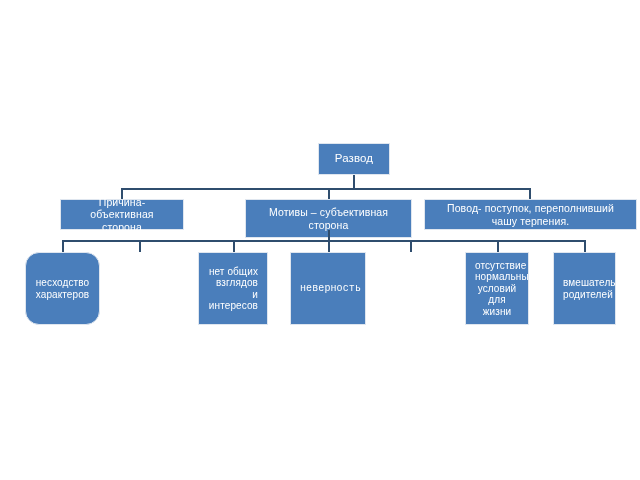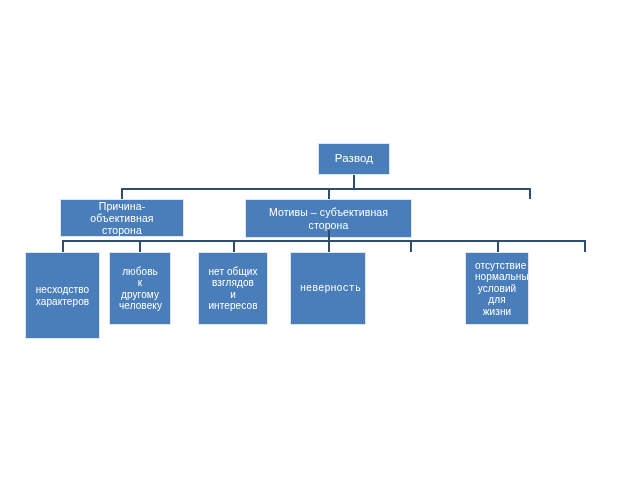--- a/index.html
+++ b/index.html
@@ -74,56 +74,59 @@
   </div>
 
   <div class="conn-v" style="left: 353px; top: 175px; height: 14px; background: rgb(47, 77, 110);"></div>
 
   <div class="conn-h" style="left: 121px; top: 188px; width: 409px; background: rgb(47, 77, 110);"></div>
 
   <div class="conn-v" style="left: 121px; top: 188px; height: 11px; background: rgb(47, 77, 110);"></div>
   <div class="conn-v" style="left: 328px; top: 188px; height: 11px; background: rgb(47, 77, 110);"></div>
   <div class="conn-v" style="left: 529px; top: 188px; height: 11px; background: rgb(47, 77, 110);"></div>
 
-  <div class="node level2" style="left: 60px; top: 199px; width: 124px; height: 38px; background: rgb(74, 126, 187); border-color: rgb(223, 230, 239); color: rgb(255, 255, 255);">
+  <div class="node level2" style="left: 60px; top: 199px; width: 124px; height: 31px; background: rgb(74, 126, 187); border-color: rgb(223, 230, 239); color: rgb(255, 255, 255);">
     <span>Причина- объективная сторона</span>
   </div>
 
   <div class="node level2" style="left: 245px; top: 199px; width: 167px; height: 39px; background: rgb(74, 126, 187); border-color: rgb(223, 230, 239); color: rgb(255, 255, 255);">
     <span>Мотивы – субъективная сторона</span>
   </div>
 
+  <div class="node level2" style="left: 424px; top: 199px; width: 213px; height: 31px; background: rgb(74, 126, 187); border-color: rgb(223, 230, 239); color: rgb(255, 255, 255);">
+    <span>Повод- поступок, переполнивший чашу терпения.</span>
+  </div>
 
   <div class="conn-v" style="left: 328px; top: 230px; height: 11px; background: rgb(47, 77, 110);"></div>
 
   <div class="conn-h" style="left: 62px; top: 240px; width: 522px; background: rgb(47, 77, 110);"></div>
 
   <div class="conn-v" style="left: 62px; top: 240px; height: 12px; background: rgb(47, 77, 110);"></div>
   <div class="conn-v" style="left: 139px; top: 240px; height: 12px; background: rgb(47, 77, 110);"></div>
   <div class="conn-v" style="left: 233px; top: 240px; height: 12px; background: rgb(47, 77, 110);"></div>
   <div class="conn-v" style="left: 328px; top: 240px; height: 12px; background: rgb(47, 77, 110);"></div>
   <div class="conn-v" style="left: 410px; top: 240px; height: 12px; background: rgb(47, 77, 110);"></div>
   <div class="conn-v" style="left: 497px; top: 240px; height: 12px; background: rgb(47, 77, 110);"></div>
   <div class="conn-v" style="left: 584px; top: 240px; height: 12px; background: rgb(47, 77, 110);"></div>
 
-  <div class="node level3" style="left: 25px; top: 252px; width: 75px; height: 87px; background: rgb(74, 126, 187); border-color: rgb(223, 230, 239); color: rgb(255, 255, 255);">
+  <div class="node level3" style="left: 25px; top: 252px; width: 75px; height: 73px; background: rgb(74, 126, 187); border-color: rgb(223, 230, 239); color: rgb(255, 255, 255); border-radius: 14px;">
     <span>несходство характеров</span>
   </div>
 
-  <div class="node level3" style="left: 109px; top: 252px; width: 62px; height: 73px; background: rgb(74, 126, 187); border-color: rgb(223, 230, 239); color: rgb(255, 255, 255);">
-    <span>любовь к другому человеку</span>
-  </div>
 
-  <div class="node level3" style="left: 198px; top: 252px; width: 70px; height: 73px; background: rgb(74, 126, 187); border-color: rgb(223, 230, 239); color: rgb(255, 255, 255);">
+  <div class="node level3" style="left: 198px; top: 252px; width: 70px; height: 73px; background: rgb(74, 126, 187); border-color: rgb(223, 230, 239); color: rgb(255, 255, 255); text-align: right;">
     <span>нет общих взглядов и интересов</span>
   </div>
 
   <div class="node level3" style="left: 290px; top: 252px; width: 76px; height: 73px; background: rgb(74, 126, 187); border-color: rgb(223, 230, 239); color: rgb(255, 255, 255); font-family: Liberation Mono, monospace;">
     <span>неверность</span>
   </div>
 
 
   <div class="node level3" style="left: 465px; top: 252px; width: 64px; height: 73px; background: rgb(74, 126, 187); border-color: rgb(223, 230, 239); color: rgb(255, 255, 255);">
     <span>отсутствие нормальных условий для жизни</span>
   </div>
 
+  <div class="node level3" style="left: 553px; top: 252px; width: 63px; height: 73px; background: rgb(74, 126, 187); border-color: rgb(223, 230, 239); color: rgb(255, 255, 255);">
+    <span>вмешательство родителей</span>
+  </div>
 
 </div>
 
 </body></html>

